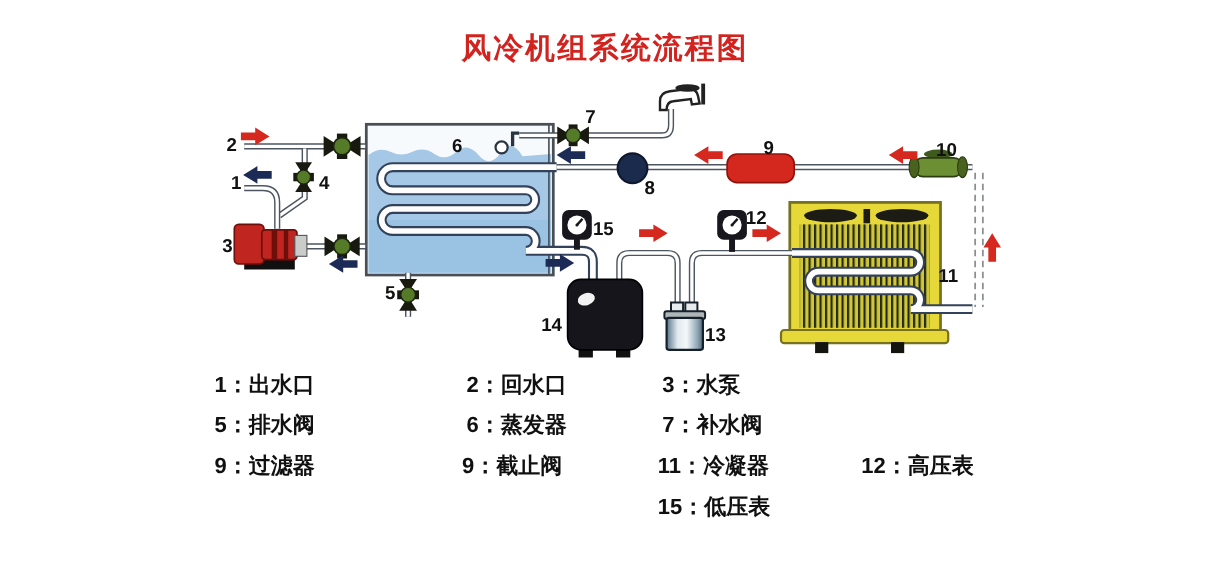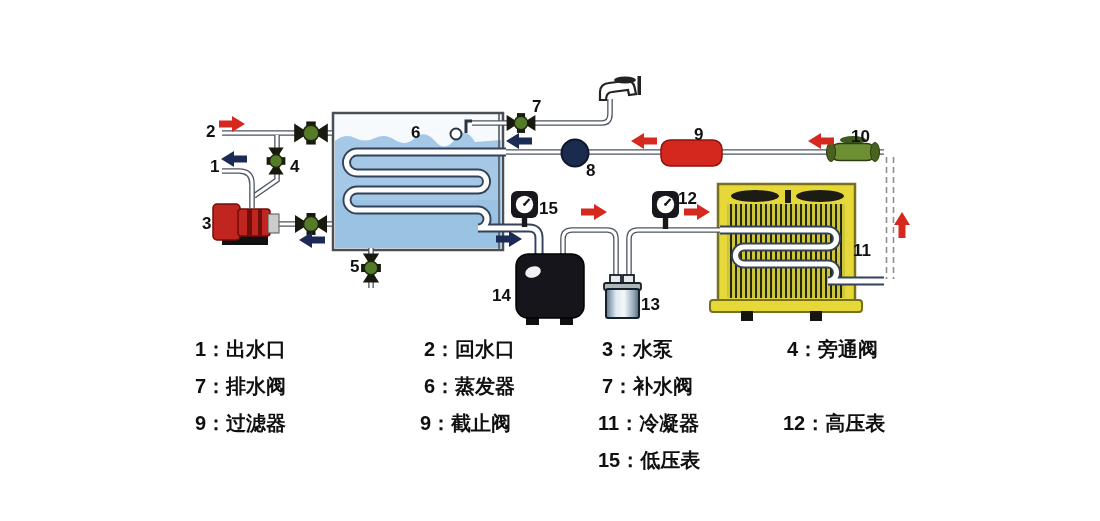--- a/index.html
+++ b/index.html
@@ -15,20 +15,21 @@
   .dash{fill:none;stroke:#8a8f94;stroke-width:1.6;stroke-dasharray:6 4;}
   .num{font-size:17px;font-weight:bold;fill:#111;font-family:"Liberation Sans","DejaVu Sans",sans-serif;}
   .legend{position:absolute;top:0;left:0;width:1100px;height:521px;pointer-events:none;text-align:right;}
   .legend span{position:absolute;font-size:20px;font-weight:bold;color:#101010;white-space:nowrap;}
 </style>
 </head>
 <body>
 
 <div class="screen">
 
+  <div class="title">风冷机组系统流程图</div>
 
   <svg class="diagram-svg" width="1100" height="330" viewBox="0 0 1100 330">
     <defs>
       <linearGradient id="cylGrad" x1="0" y1="0" x2="1" y2="0">
         <stop offset="0" stop-color="#5a768a"></stop>
         <stop offset="0.3" stop-color="#dfe9ef"></stop>
         <stop offset="0.55" stop-color="#f4f8fa"></stop>
         <stop offset="0.85" stop-color="#8fa6b5"></stop>
         <stop offset="1" stop-color="#4f6878"></stop>
       </linearGradient>
@@ -204,23 +205,22 @@
       <text class="num" x="641" y="310">13</text>
       <text class="num" x="492" y="301">14</text>
       <text class="num" x="539" y="214">15</text>
     </g>
   </svg>
 
   <div class="legend">
     <span style="left:195px;top:336px">1：出水口</span>
     <span style="left:424px;top:336px">2：回水口</span>
     <span style="left:602px;top:336px">3：水泵</span>
-    <span style="left:787px;top:336px">4：旁通阀</span>
-
-    <span style="left:195px;top:373px">7：排水阀</span>
+
+    <span style="left:195px;top:373px">5：排水阀</span>
     <span style="left:424px;top:373px">6：蒸发器</span>
     <span style="left:602px;top:373px">7：补水阀</span>
 
     <span style="left:195px;top:410px">9：过滤器</span>
     <span style="left:420px;top:410px">9：截止阀</span>
     <span style="left:598px;top:410px">11：冷凝器</span>
     <span style="left:783px;top:410px">12：高压表</span>
 
     <span style="left:598px;top:447px">15：低压表</span>
   </div>

